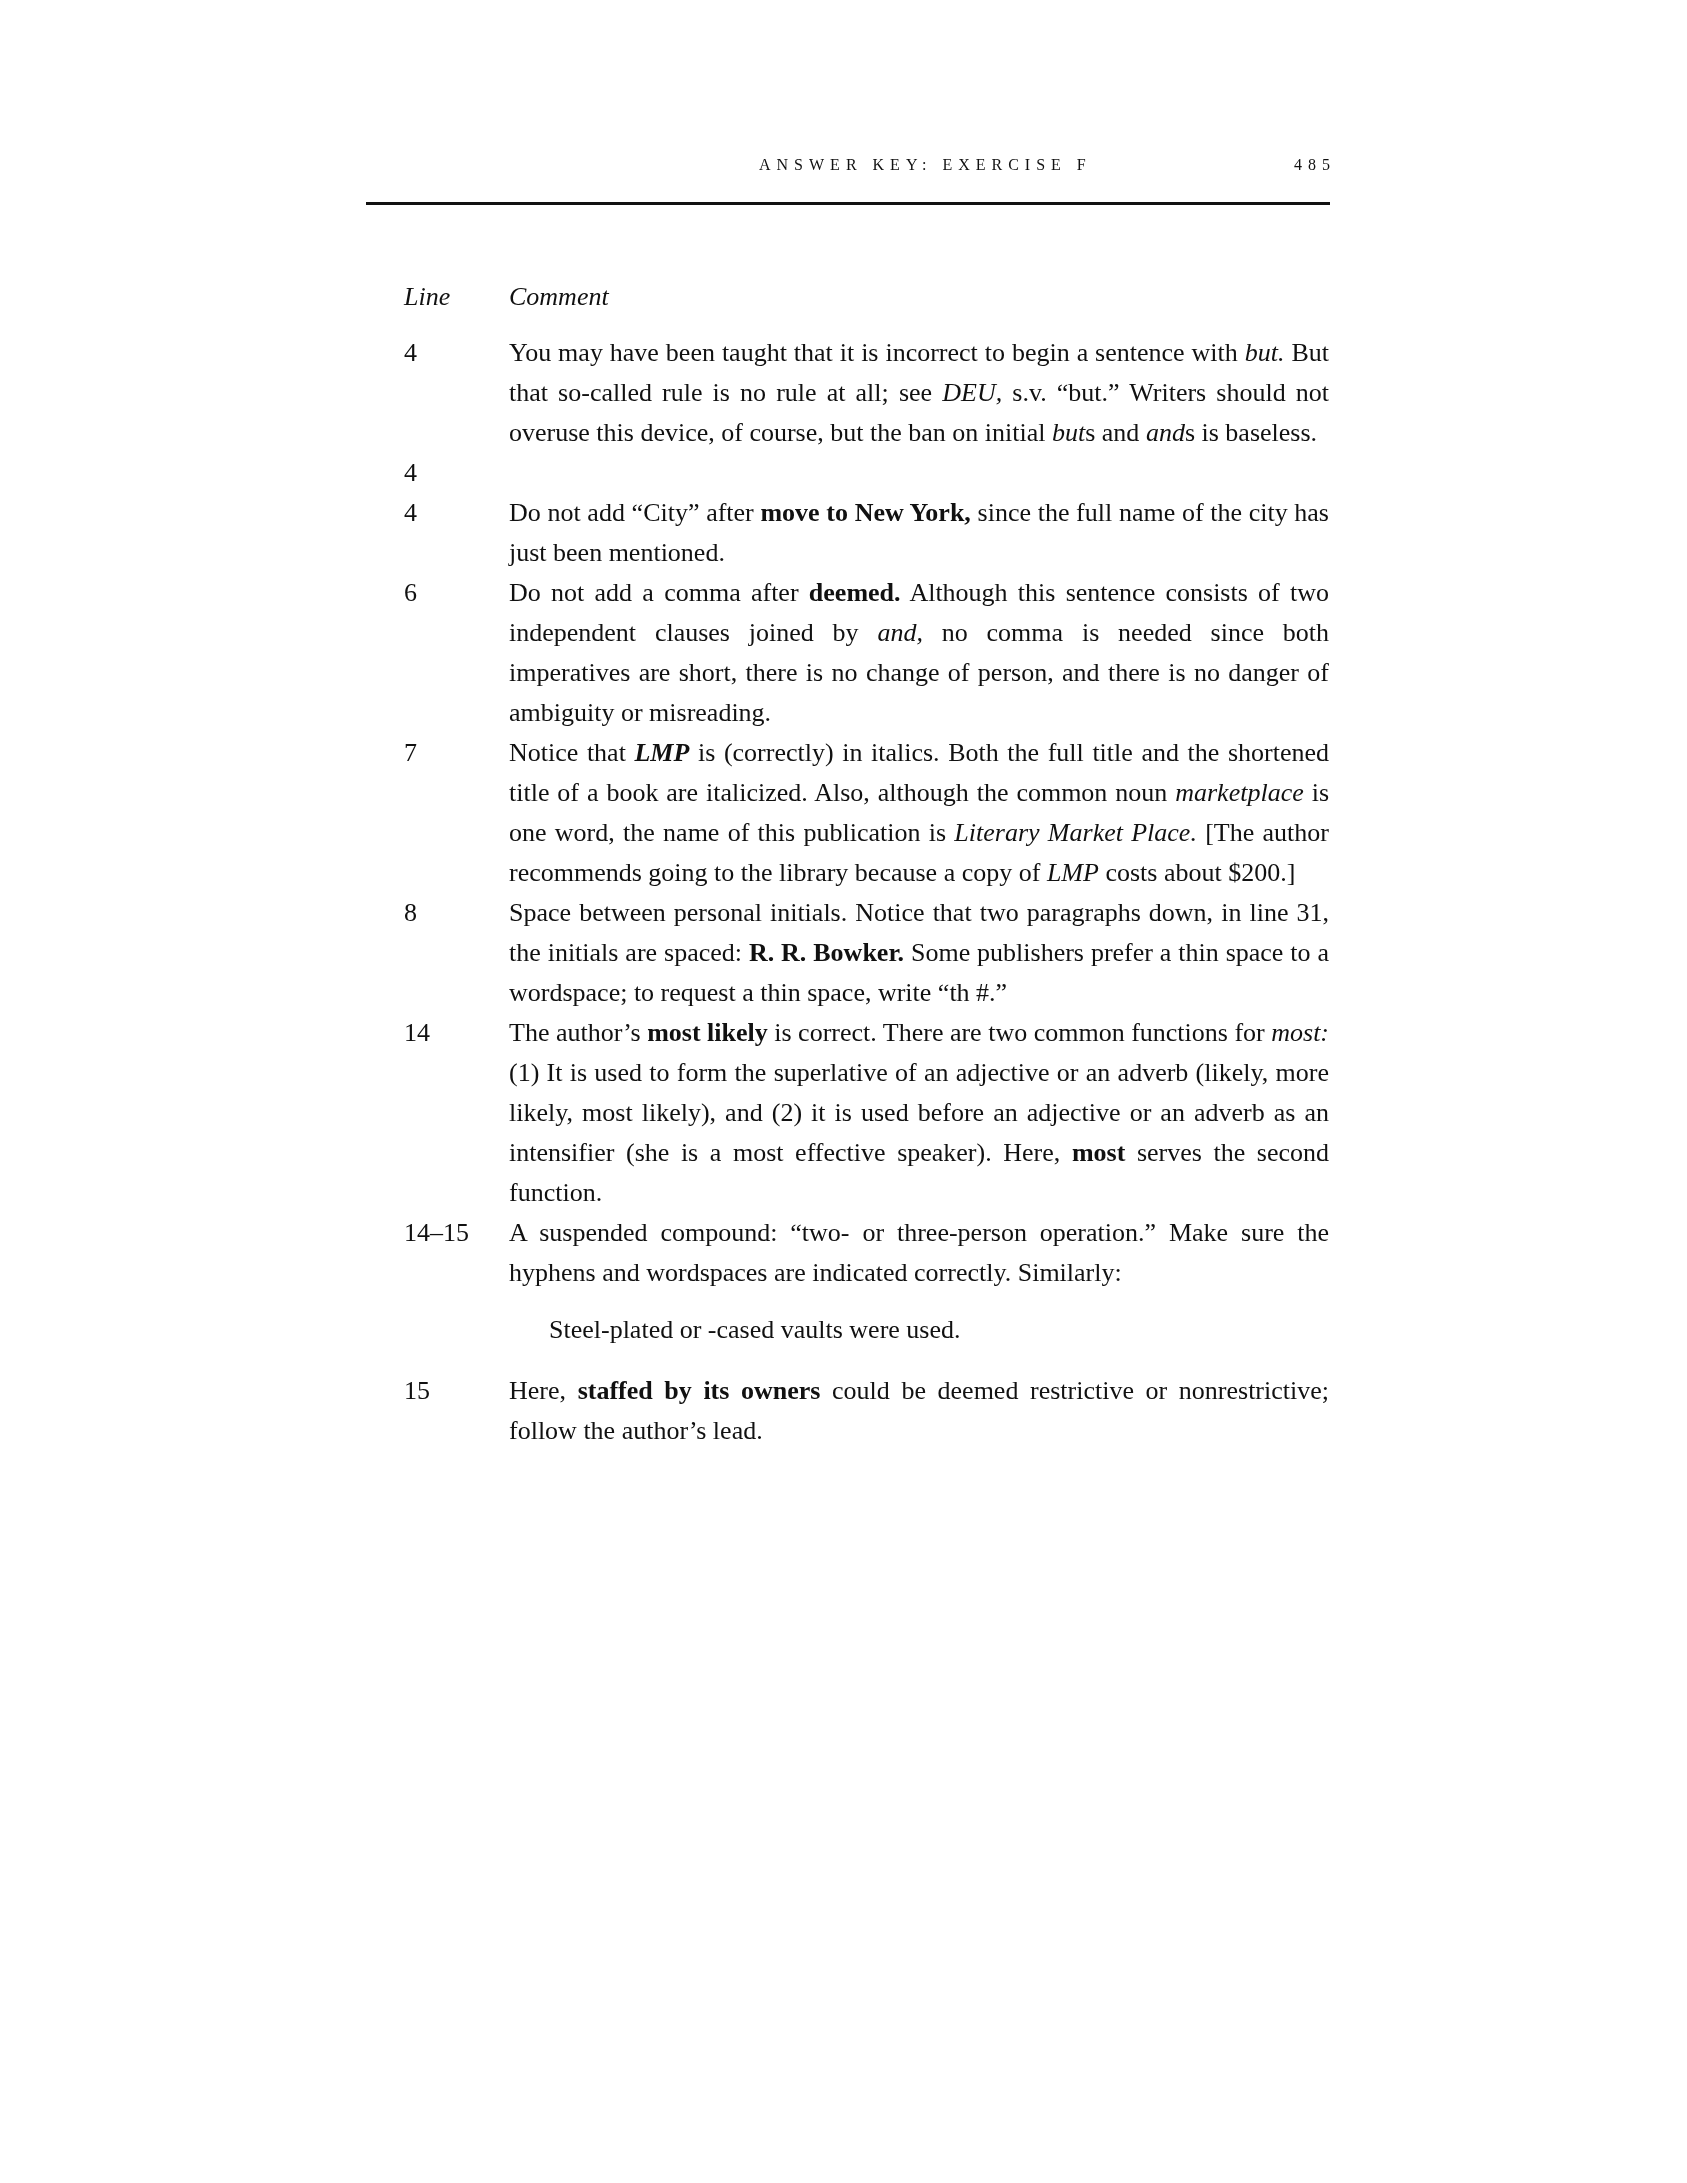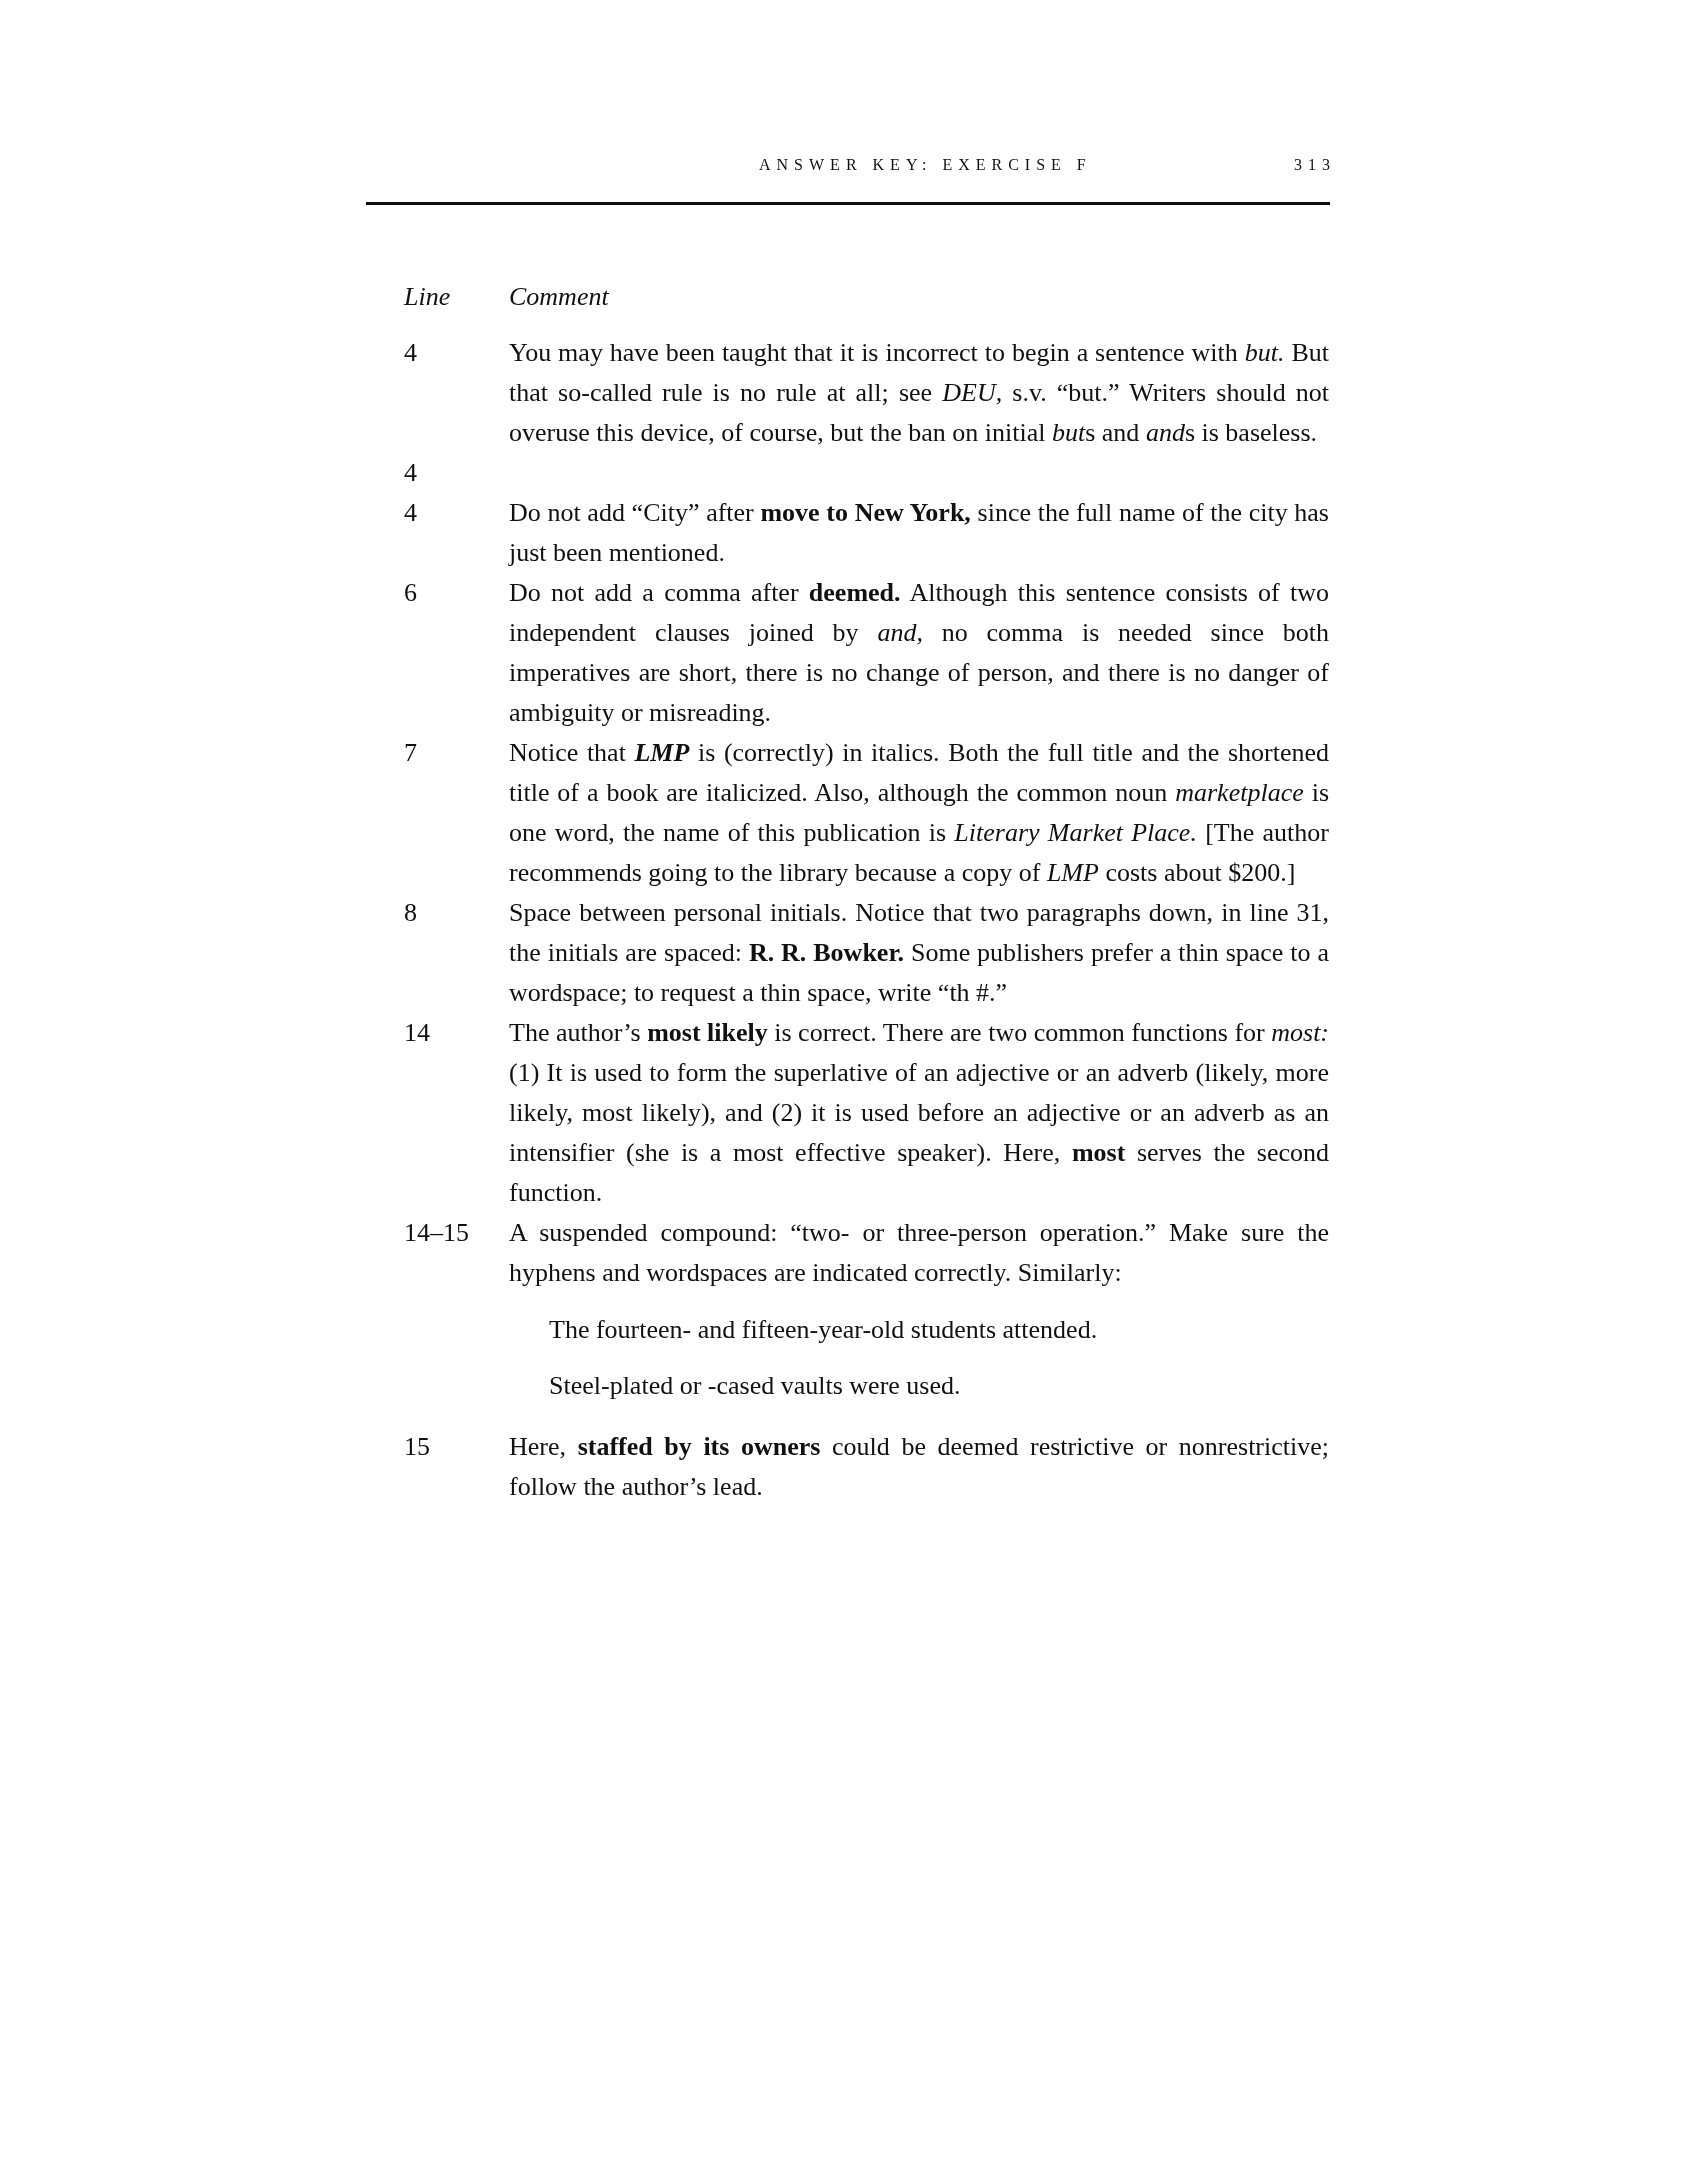--- a/index.html
+++ b/index.html
@@ -31,21 +31,21 @@
   .examples div { line-height: 40px; margin-bottom: 16px; }
   .examples div:last-child { margin-bottom: 0; }
   b { font-weight: bold; }
   i { }
 </style>
 </head>
 <body>
 
 <div class="running-head">
   <span class="running-title">ANSWER KEY: EXERCISE F</span>
-  <span class="folio">313</span>
+  <span class="folio">485</span>
 </div>
 <div class="rule"></div>
 
 <div class="content">
   <div class="col-heads">
     <span class="c1">Line</span>
     <span>Comment</span>
   </div>
   <div id="entries">
       <div class="entry">
@@ -73,21 +73,20 @@
       </div>
       <div class="entry">
         <span class="num">14</span>
         <span class="txt"><span>The author’s </span><b>most likely</b><span> is correct. There are two common func­tions for </span><i>most:</i><span> (1) It is used to form the superlative of an adjective or an adverb (likely, more likely, most likely), and (2) it is used before an adjective or an adverb as an intensifier (she is a most effective speaker). Here, </span><b>most</b><span> serves the second function.</span></span>
       </div>
       <div class="entry">
         <span class="num">14–15</span>
         <span class="txt"><span>A suspended compound: “two- or three-person operation.” Make sure the hyphens and wordspaces are indicated correctly. Similarly:</span></span>
       </div>
       <div class="examples">
-        <div>The fourteen- and fifteen-year-old students attended.</div>
         <div>Steel-plated or -cased vaults were used.</div>
       </div>
       <div class="entry">
         <span class="num">15</span>
         <span class="txt"><span>Here, </span><b>staffed by its owners</b><span> could be deemed restrictive or non­restrictive; follow the author’s lead.</span></span>
       </div>
     </div>
 </div>
 
 

